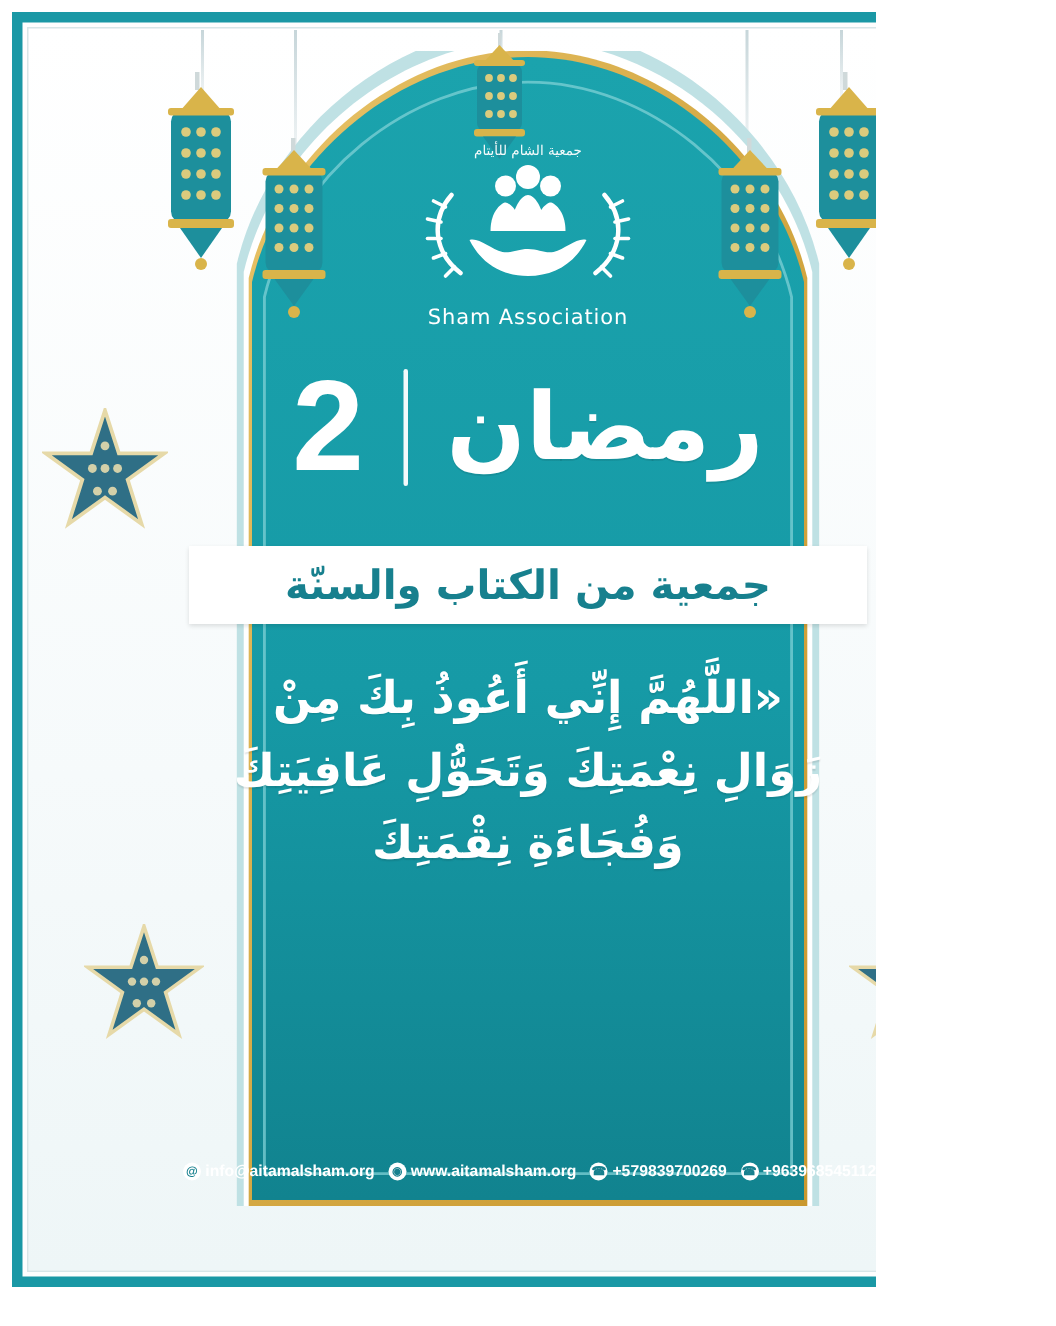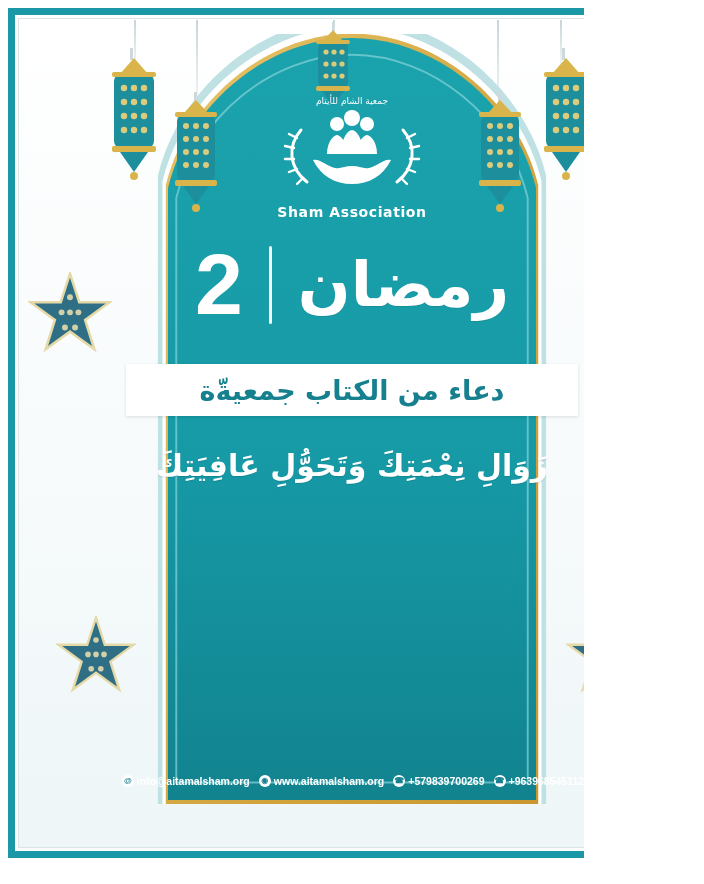--- a/index.html
+++ b/index.html
@@ -82,21 +82,21 @@
     font-size: 9px;
     color: #ffffff;
     letter-spacing: 1px;
     margin-bottom: -4px;
     direction: rtl;
     opacity: .95;
   }
   .logo-name {
     margin-top: 2px;
     font-size: 14px;
-    font-weight: bold;
+    font-weight: normal;
     letter-spacing: .6px;
     color: #ffffff;
   }
 
   
   .day-row {
     margin-top: 26px;
     display: flex;
     align-items: center;
     justify-content: center;
@@ -436,25 +436,27 @@
       <div class="logo-name">Sham Association</div>
     </div>
 
     <div class="day-row">
       <div class="ramadan-word">رمضان</div>
       <div class="day-sep"></div>
       <div class="day-number">2</div>
     </div>
 
     <div class="banner">
-      <span class="banner-text">دعاء من الكتاب جمعيةّة</span>
+      <span class="banner-text">جمعية من الكتاب والسنّة</span>
     </div>
 
     <div class="dua">
+      <div>«اللَّهُمَّ إِنِّي أَعُوذُ بِكَ مِنْ</div>
       <div>زَوَالِ نِعْمَتِكَ وَتَحَوُّلِ عَافِيَتِكَ</div>
+      <div>وَفُجَاءَةِ نِقْمَتِكَ</div>
     </div>
   </div>
 
   <div class="contact-bar">
     <span class="contact-item">
       <span class="cicon">@</span>
       <span>info@aitamalsham.org</span>
     </span>
     <span class="contact-item">
       <span class="cicon">◉</span>

